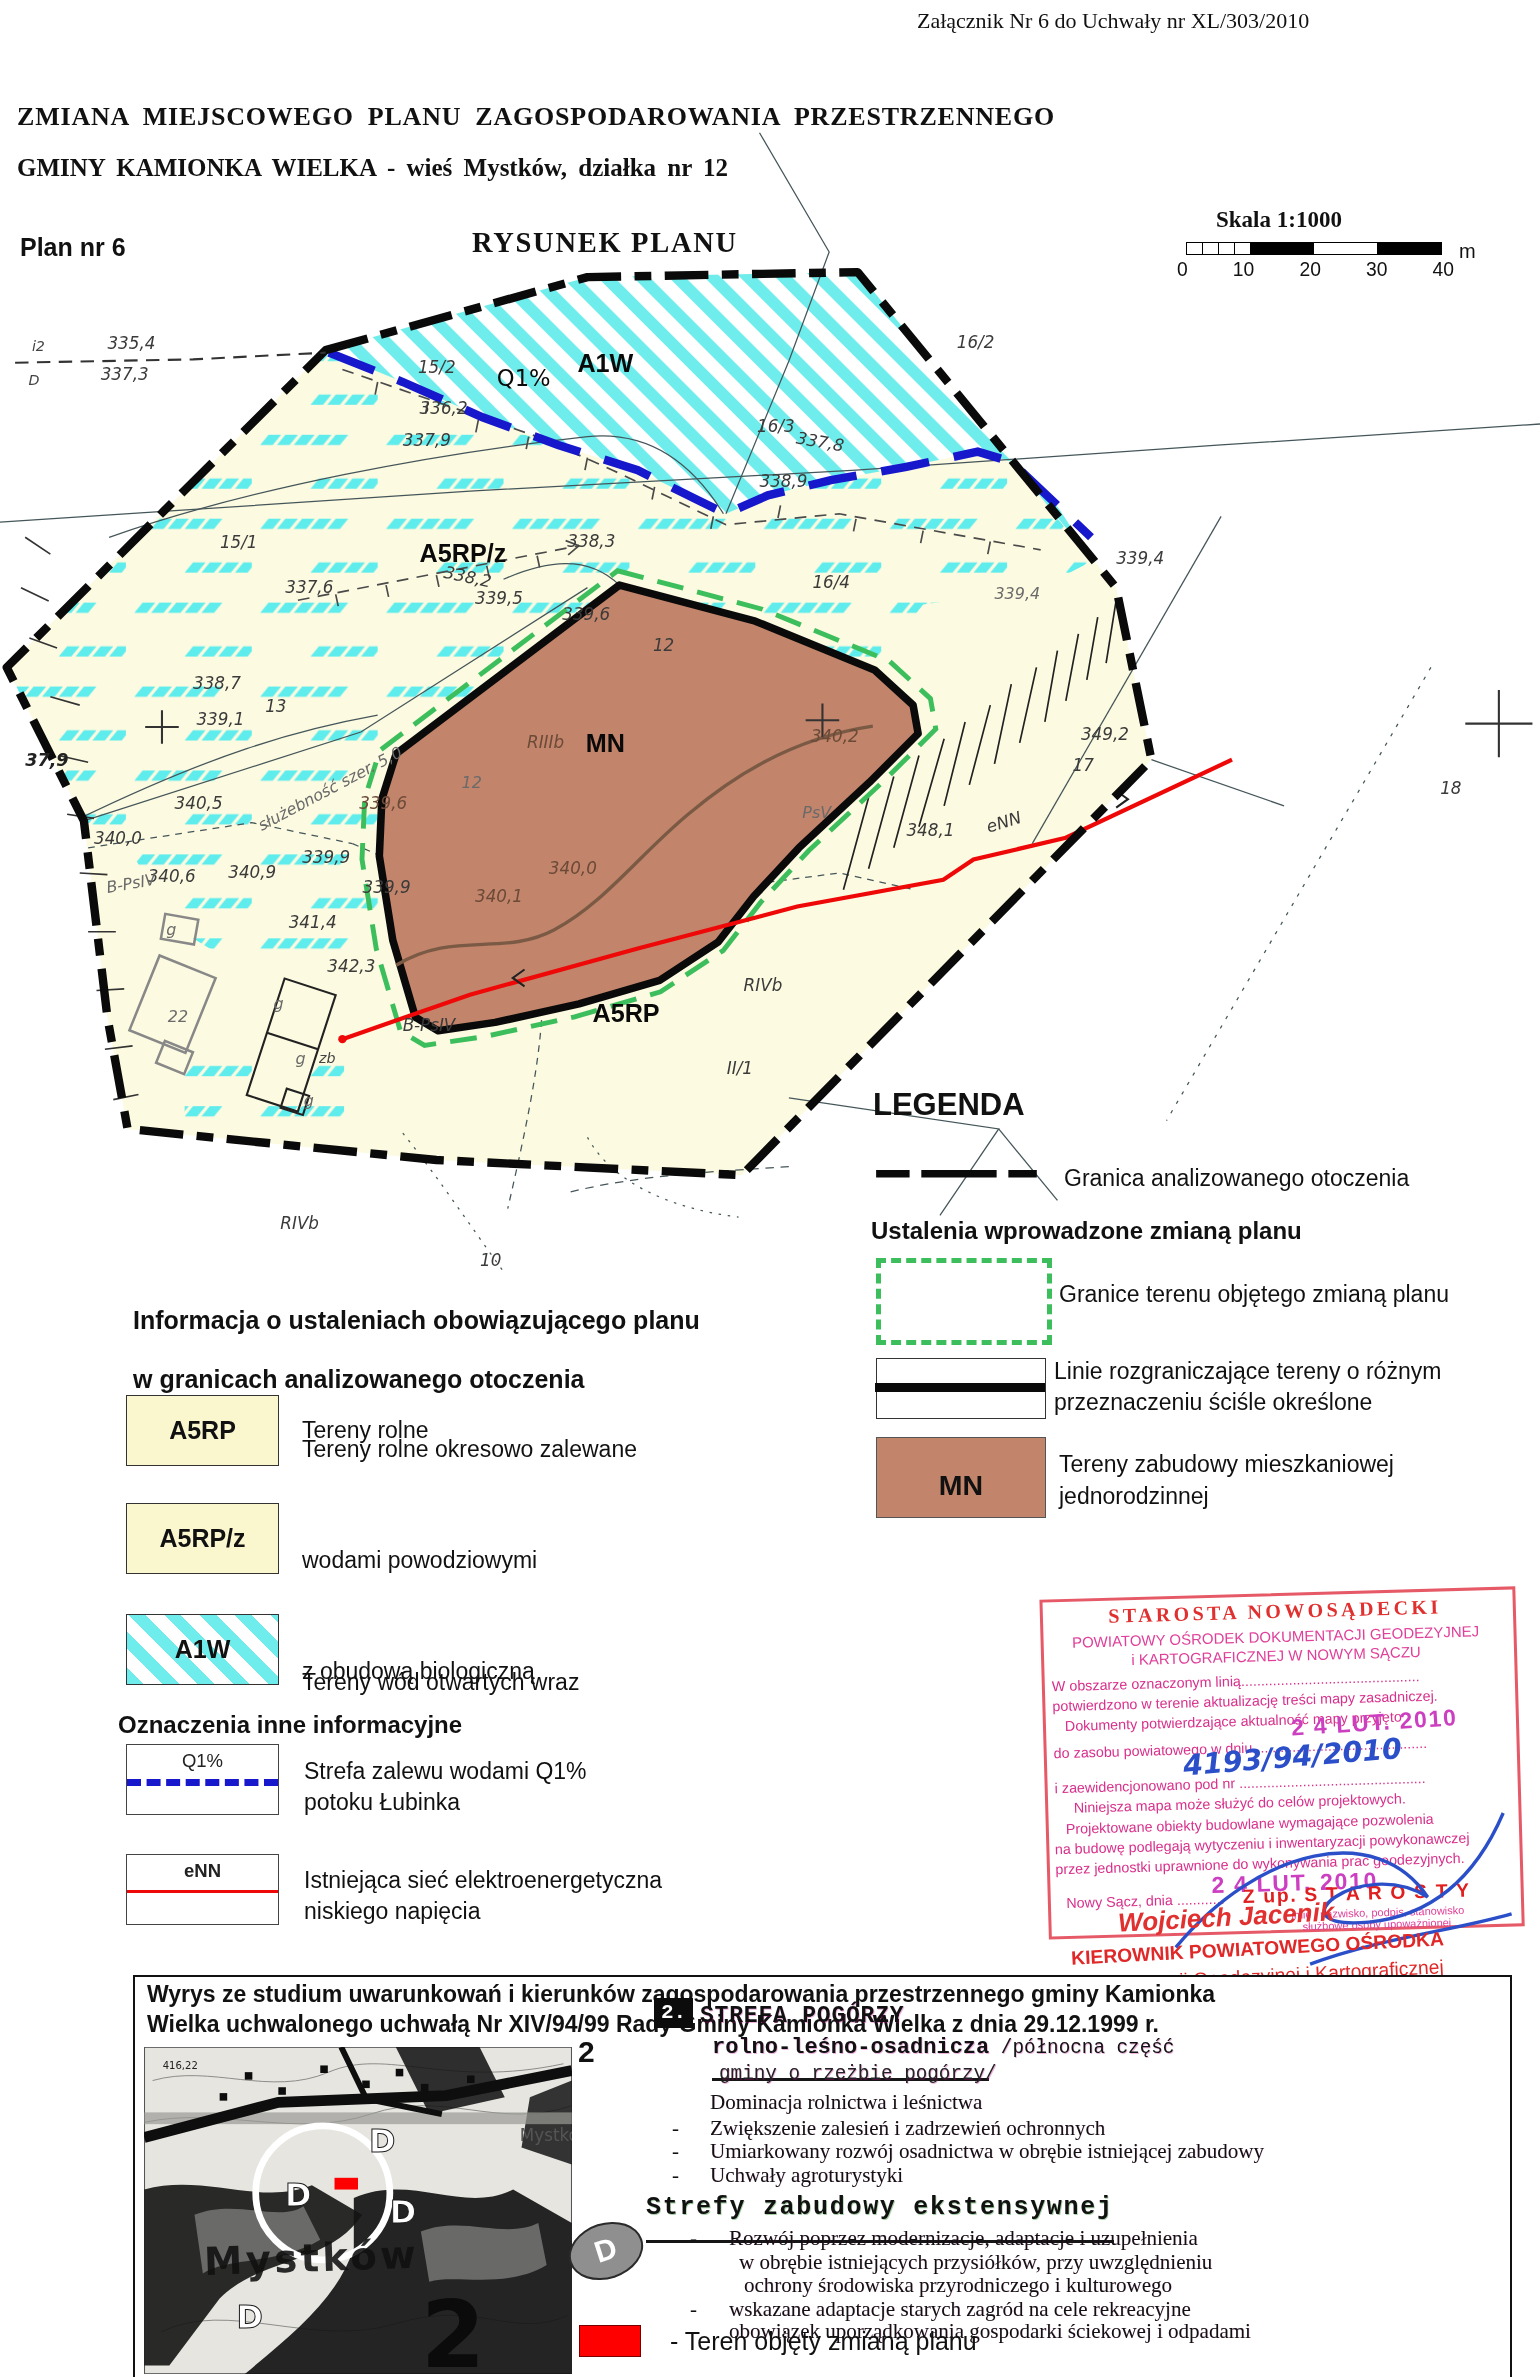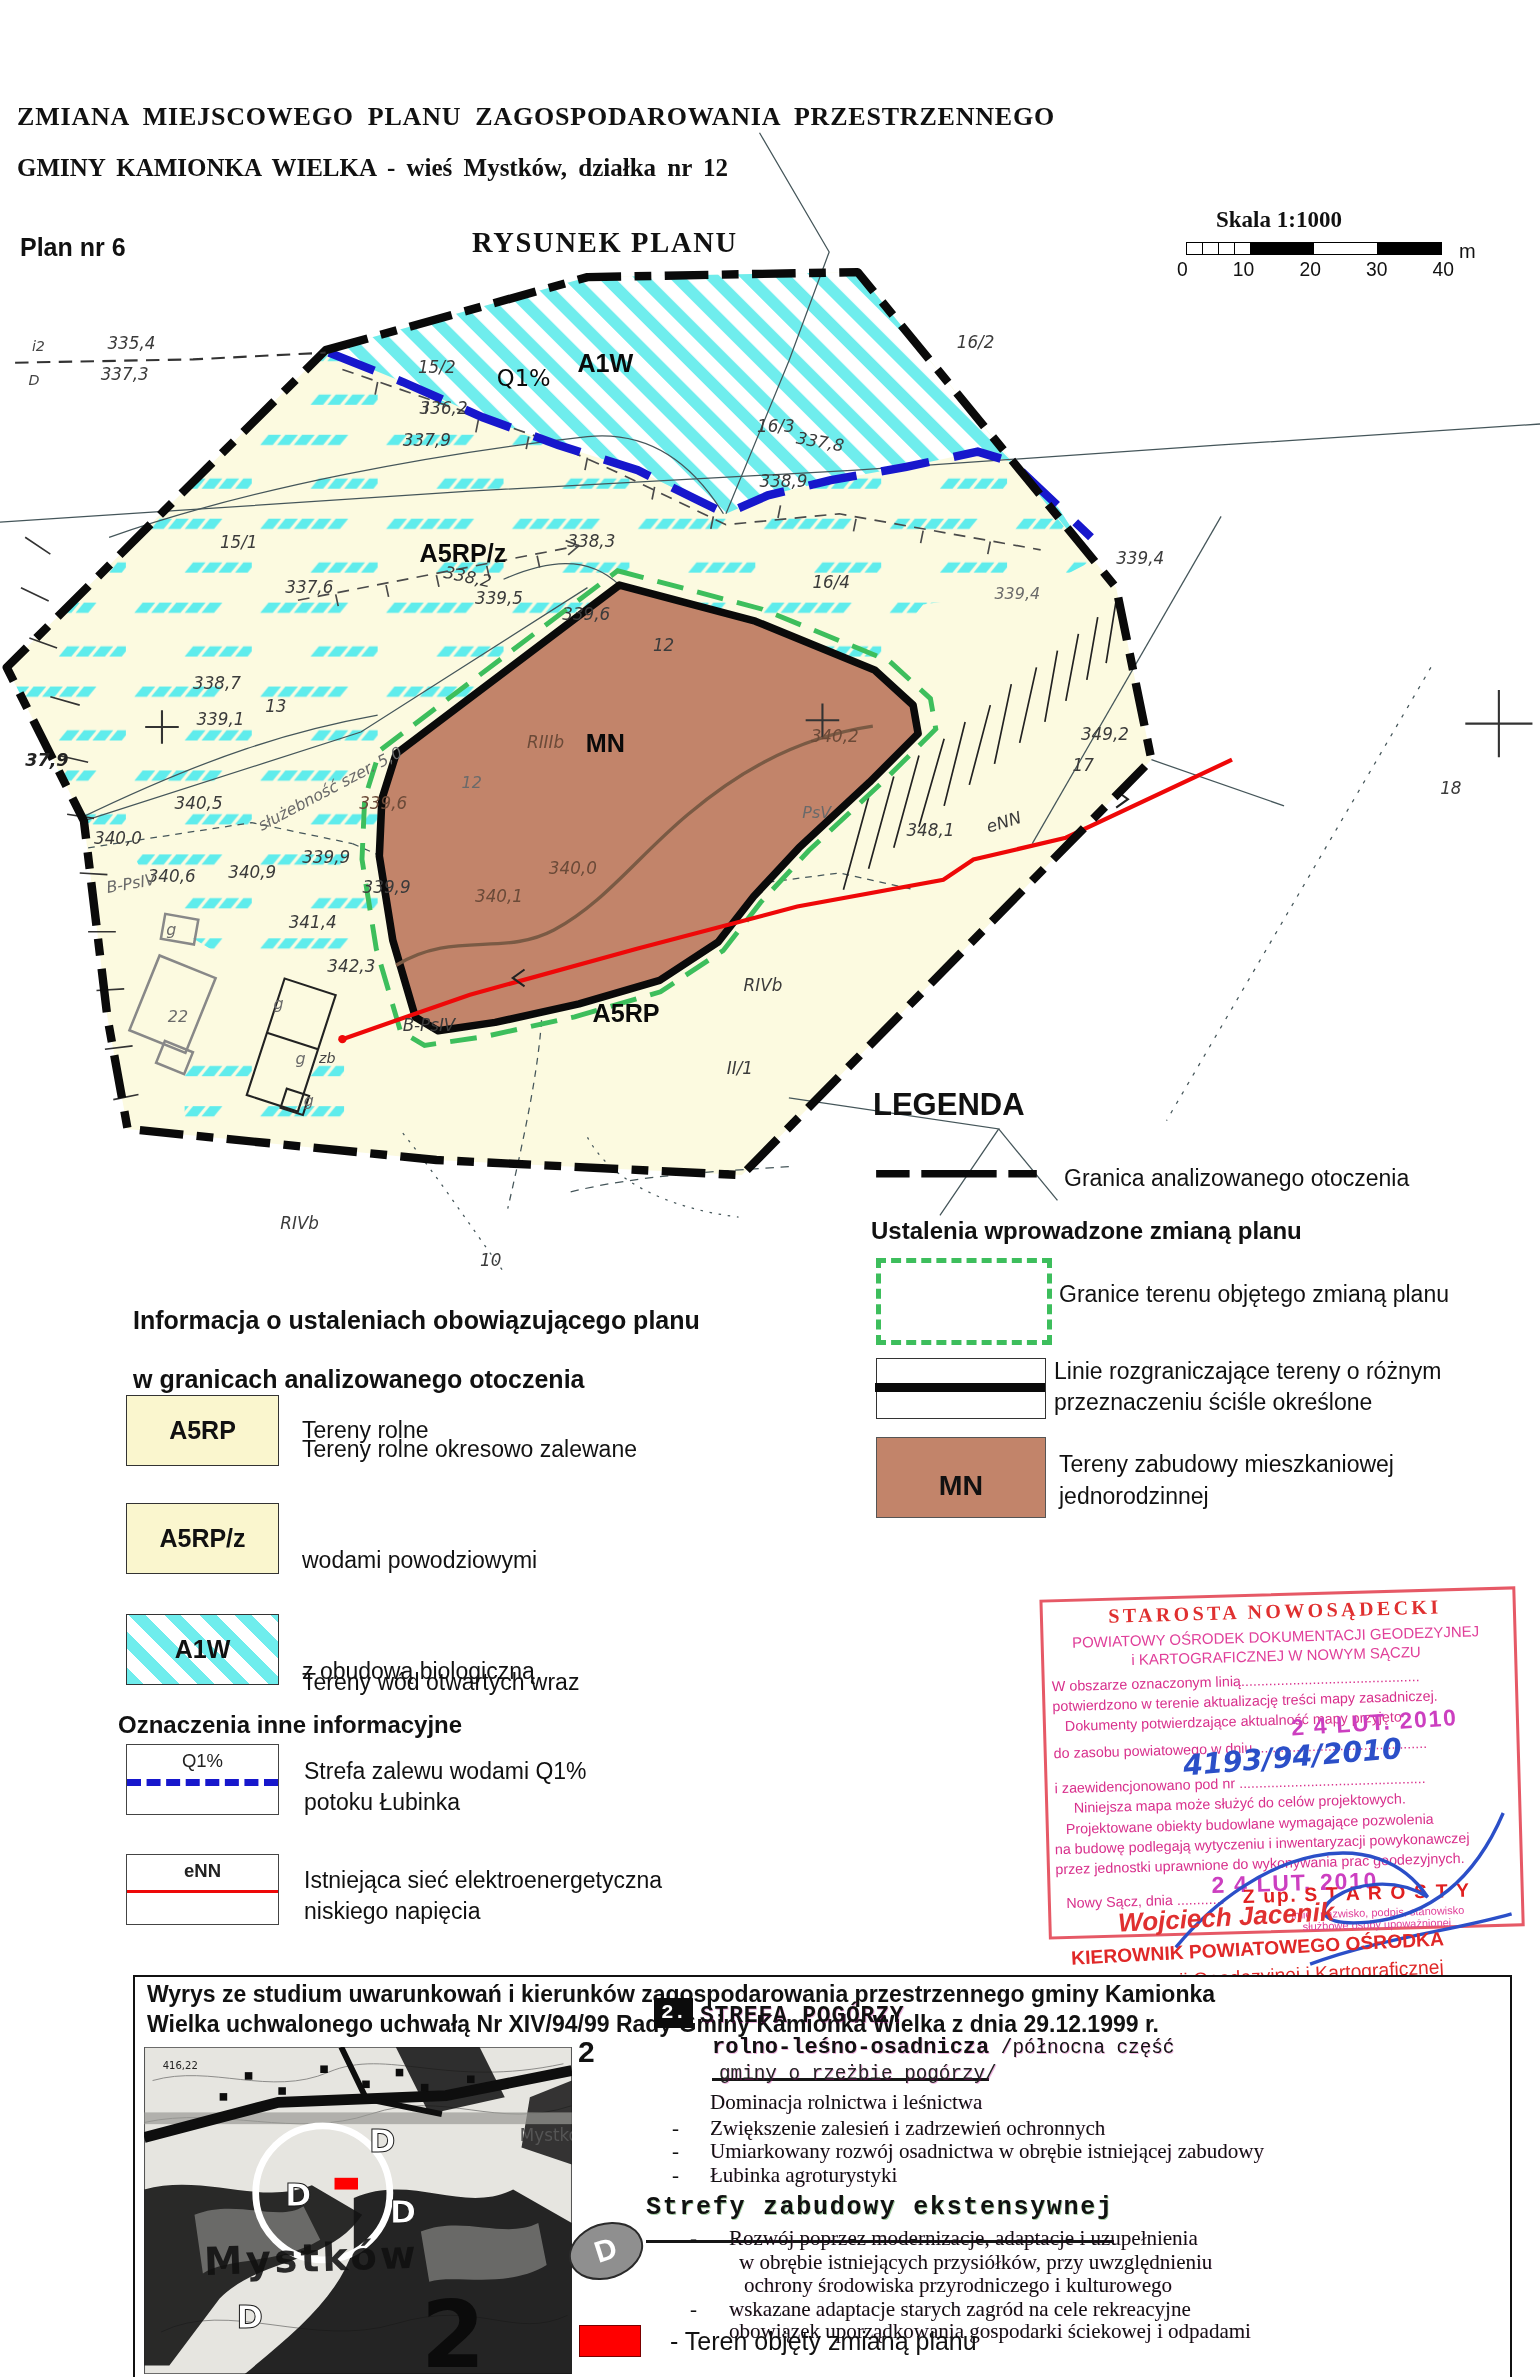--- a/index.html
+++ b/index.html
@@ -235,20 +235,21 @@
   <text class="ml" x="572" y="1508">10</text>
   <text class="mlg" x="198" y="1114">g</text>
   <text class="mlg" x="326" y="1202">g</text>
   <text class="mlg" x="352" y="1268">g</text>
   <text class="mls" x="380" y="1266">zb</text>
   <text class="mlg" x="362" y="1318">g</text>
   <text class="mlg" x="200" y="1218">22</text>
 </svg>
 
 <div class="abs serif attach">
+  <div class="nw">Załącznik Nr 6 do Uchwały nr XL/303/2010</div>
 </div>
 <div class="abs serif b nw title1">ZMIANA  MIEJSCOWEGO  PLANU  ZAGOSPODAROWANIA   PRZESTRZENNEGO</div>
 <div class="abs serif b nw title2">GMINY KAMIONKA WIELKA   -  wieś Mystków,    działka nr 12</div>
 <div class="abs b nw planno">Plan nr 6</div>
 <div class="abs serif b nw rysunek">RYSUNEK PLANU</div>
 
 <div class="abs serif b nw skala">Skala 1:1000</div>
 <div class="abs sbar">
   <div style="width:63px;background:repeating-linear-gradient(90deg,#fff 0 14.7px,#000 14.7px 16px);"></div>
   <div style="width:63px;background:#000;"></div>
@@ -393,21 +394,21 @@
 <div class="abs mono b nw strefa">STREFA POGÓRZY</div>
 <div class="abs mono b nw sub1"><span class="u3">rolno-leśno-osadnicza</span><span class="sub1b mono"> /północna część</span></div>
 <div class="abs mono nw sub2">gminy o rzeżbie pogórzy/</div>
 
 <div class="abs nw bl" style="left:710px;top:2090px;">Dominacja  rolnictwa i leśnictwa</div>
 <div class="dash" style="left:672px;top:2116px;">-</div>
 <div class="abs nw bl" style="left:710px;top:2116px;">Zwiększenie zalesień i zadrzewień  ochronnych</div>
 <div class="dash" style="left:672px;top:2139px;">-</div>
 <div class="abs nw bl" style="left:710px;top:2139px;">Umiarkowany rozwój osadnictwa  w obrębie istniejącej zabudowy</div>
 <div class="dash" style="left:672px;top:2163px;">-</div>
-<div class="abs nw bl" style="left:710px;top:2163px;">Łubinka  agroturystyki</div>
+<div class="abs nw bl" style="left:710px;top:2163px;">Uchwały  agroturystyki</div>
 
 <div class="abs mono b nw strefy2"><span class="u3">Strefy  zabudowy ekstensywnej</span></div>
 <div class="abs dell">D</div>
 
 <div class="dash" style="left:690px;top:2226px;">-</div>
 <div class="abs nw bl" style="left:729px;top:2226px;">Rozwój poprzez modernizacje, adaptacje i uzupełnienia</div>
 <div class="abs nw bl" style="left:739px;top:2250px;">w obrębie istniejących przysiółków, przy uwzględnieniu</div>
 <div class="abs nw bl" style="left:744px;top:2273px;">ochrony środowiska przyrodniczego i kulturowego</div>
 <div class="dash" style="left:690px;top:2297px;">-</div>
 <div class="abs nw bl" style="left:729px;top:2297px;">wskazane adaptacje starych zagród na cele rekreacyjne</div>

